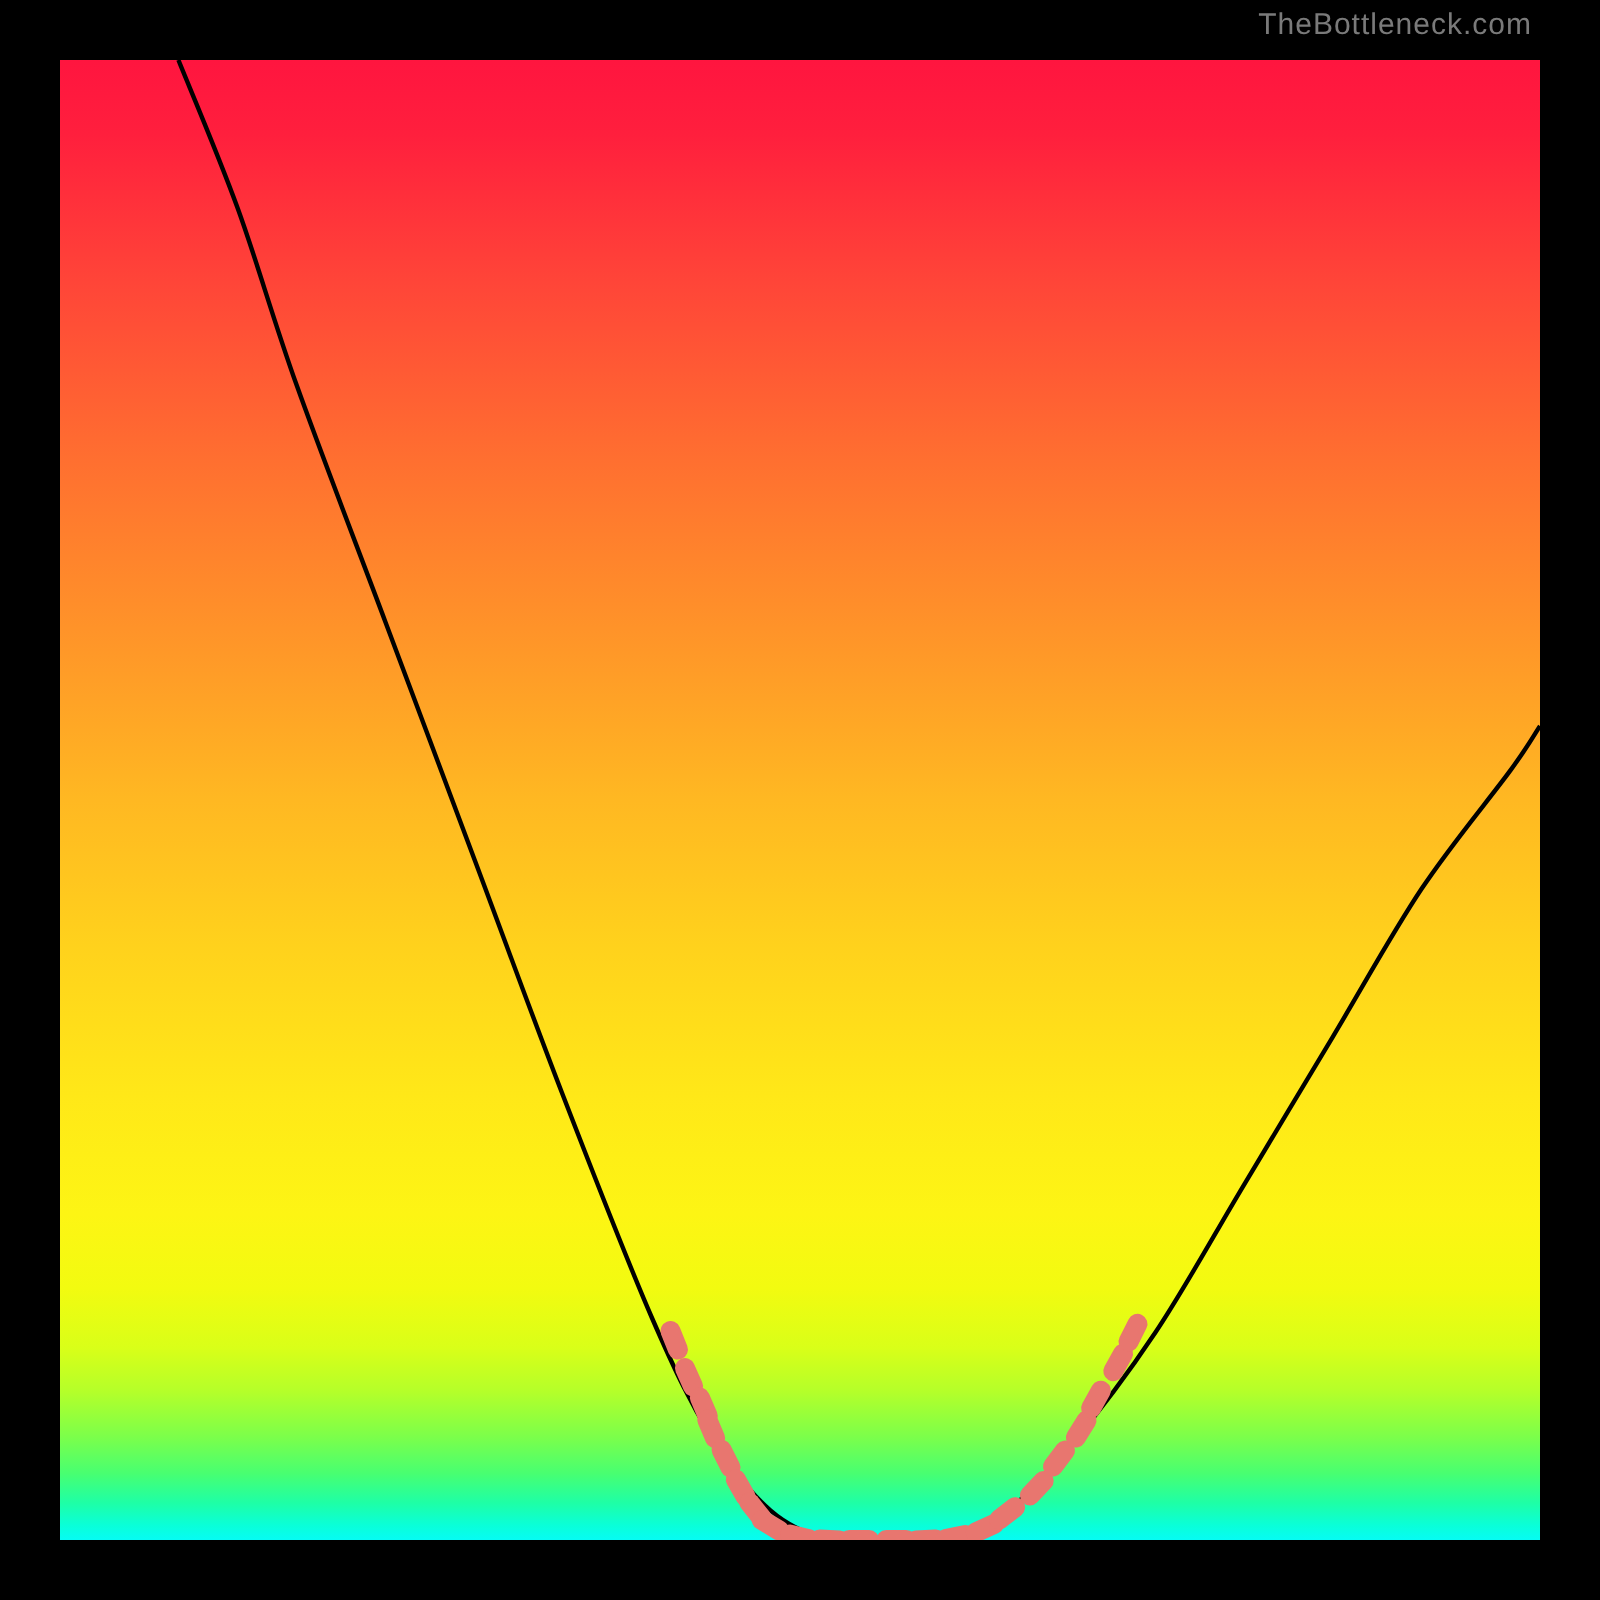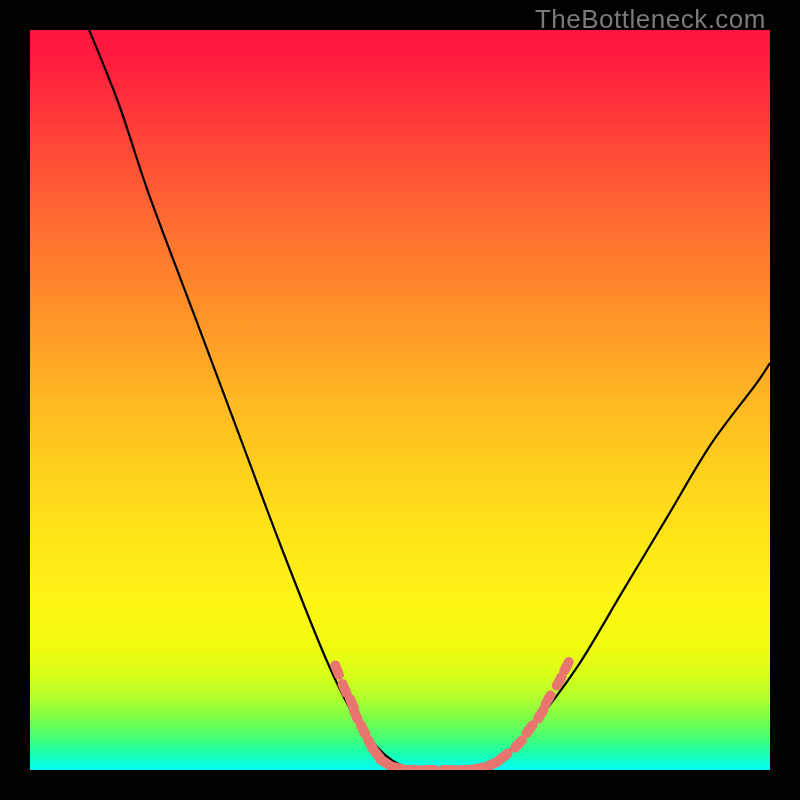--- a/index.html
+++ b/index.html
@@ -43,21 +43,21 @@
       #1effa6 97.5%,
       #0affd8 99%,
       #06fcf4 100%
     );
   }
   .watermark {
     position: absolute;
     top: 4px;
     right: 34px;
     color: #7a7a7a;
-    font-size: 26px;
+    font-size: 15px;
     letter-spacing: 0.5px;
     user-select: none;
   }
   svg.curve {
     position: absolute;
     left: 0;
     top: 0;
     width: 740px;
     height: 740px;
   }

